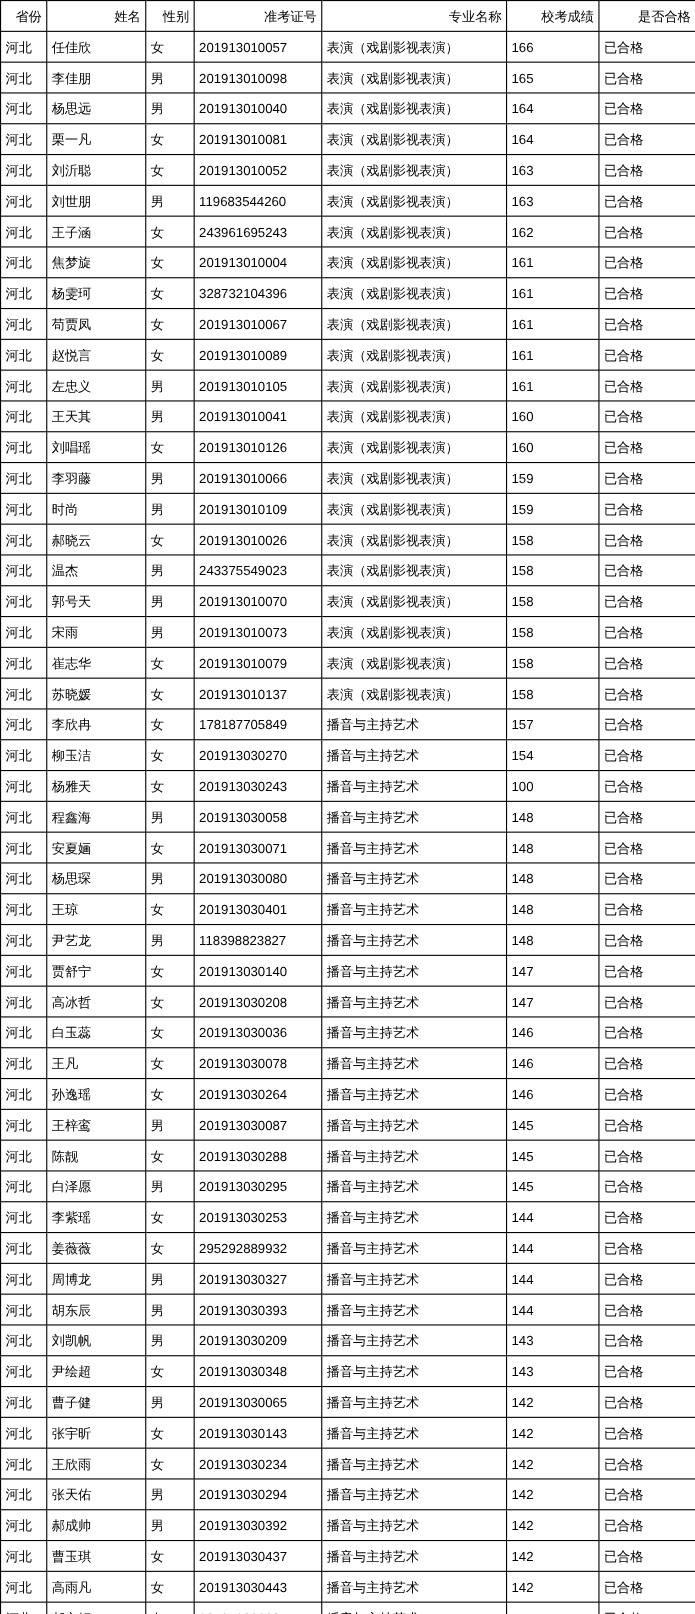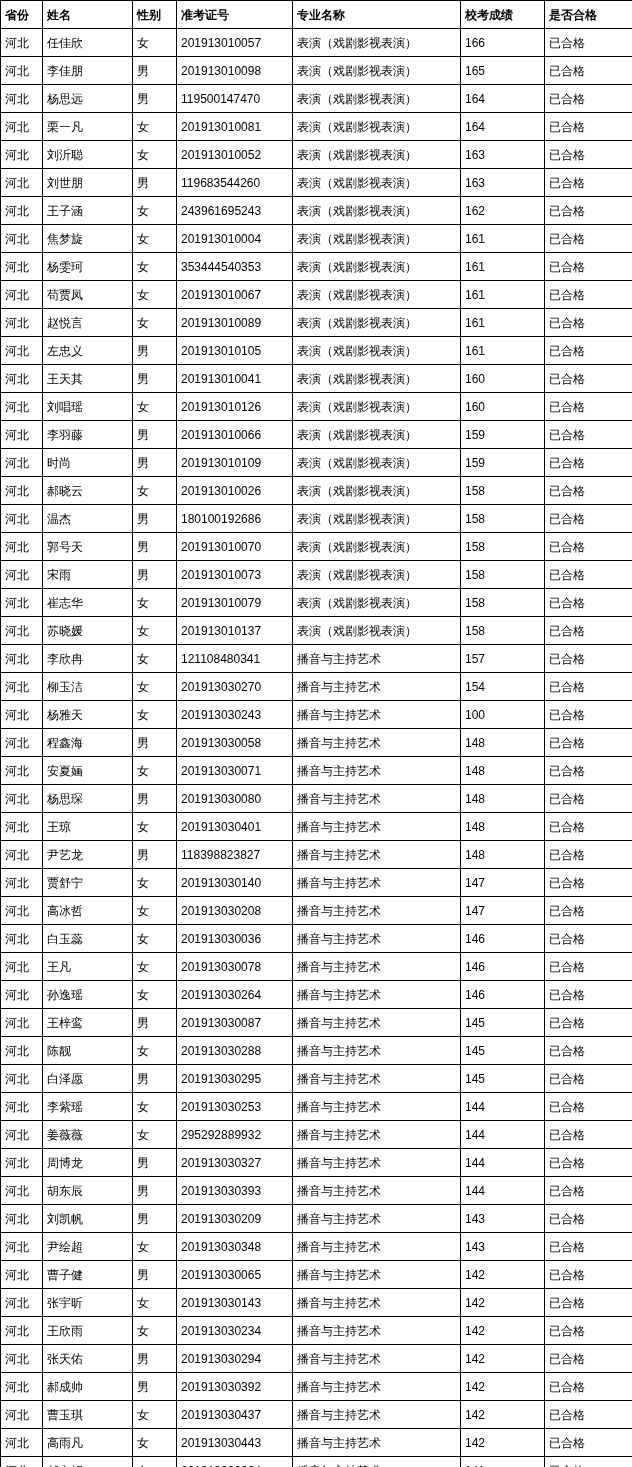--- a/index.html
+++ b/index.html
@@ -22,22 +22,22 @@
     font-size: 12px;
     line-height: 14px;
     height: 27px;
     padding: 0 4px;
     vertical-align: middle;
     color: #000000;
     overflow: hidden;
     white-space: nowrap;
   }
   table.exam-table th {
-    font-weight: bold;
-    text-align: left;
+    font-weight: normal;
+    text-align: right;
   }
   table.exam-table td {
     font-weight: normal;
     text-align: left;
   }
   col.c-province { width: 42px; }
   col.c-name     { width: 90px; }
   col.c-gender   { width: 44px; }
   col.c-ticket   { width: 116px; }
   col.c-major    { width: 168px; }
@@ -84,21 +84,21 @@
         <td>男</td>
         <td>201913010098</td>
         <td>表演（戏剧影视表演）</td>
         <td>165</td>
         <td>已合格</td>
       </tr>
       <tr>
         <td>河北</td>
         <td>杨思远</td>
         <td>男</td>
-        <td>119500147470</td>
+        <td>201913010040</td>
         <td>表演（戏剧影视表演）</td>
         <td>164</td>
         <td>已合格</td>
       </tr>
       <tr>
         <td>河北</td>
         <td>栗一凡</td>
         <td>女</td>
         <td>201913010081</td>
         <td>表演（戏剧影视表演）</td>
@@ -138,21 +138,21 @@
         <td>女</td>
         <td>201913010004</td>
         <td>表演（戏剧影视表演）</td>
         <td>161</td>
         <td>已合格</td>
       </tr>
       <tr>
         <td>河北</td>
         <td>杨雯珂</td>
         <td>女</td>
-        <td>353444540353</td>
+        <td>328732104396</td>
         <td>表演（戏剧影视表演）</td>
         <td>161</td>
         <td>已合格</td>
       </tr>
       <tr>
         <td>河北</td>
         <td>苟贾凤</td>
         <td>女</td>
         <td>201913010067</td>
         <td>表演（戏剧影视表演）</td>
@@ -219,21 +219,21 @@
         <td>女</td>
         <td>201913010026</td>
         <td>表演（戏剧影视表演）</td>
         <td>158</td>
         <td>已合格</td>
       </tr>
       <tr>
         <td>河北</td>
         <td>温杰</td>
         <td>男</td>
-        <td>180100192686</td>
+        <td>243375549023</td>
         <td>表演（戏剧影视表演）</td>
         <td>158</td>
         <td>已合格</td>
       </tr>
       <tr>
         <td>河北</td>
         <td>郭号天</td>
         <td>男</td>
         <td>201913010070</td>
         <td>表演（戏剧影视表演）</td>
@@ -264,21 +264,21 @@
         <td>女</td>
         <td>201913010137</td>
         <td>表演（戏剧影视表演）</td>
         <td>158</td>
         <td>已合格</td>
       </tr>
       <tr>
         <td>河北</td>
         <td>李欣冉</td>
         <td>女</td>
-        <td>121108480341</td>
+        <td>178187705849</td>
         <td>播音与主持艺术</td>
         <td>157</td>
         <td>已合格</td>
       </tr>
       <tr>
         <td>河北</td>
         <td>柳玉洁</td>
         <td>女</td>
         <td>201913030270</td>
         <td>播音与主持艺术</td>

